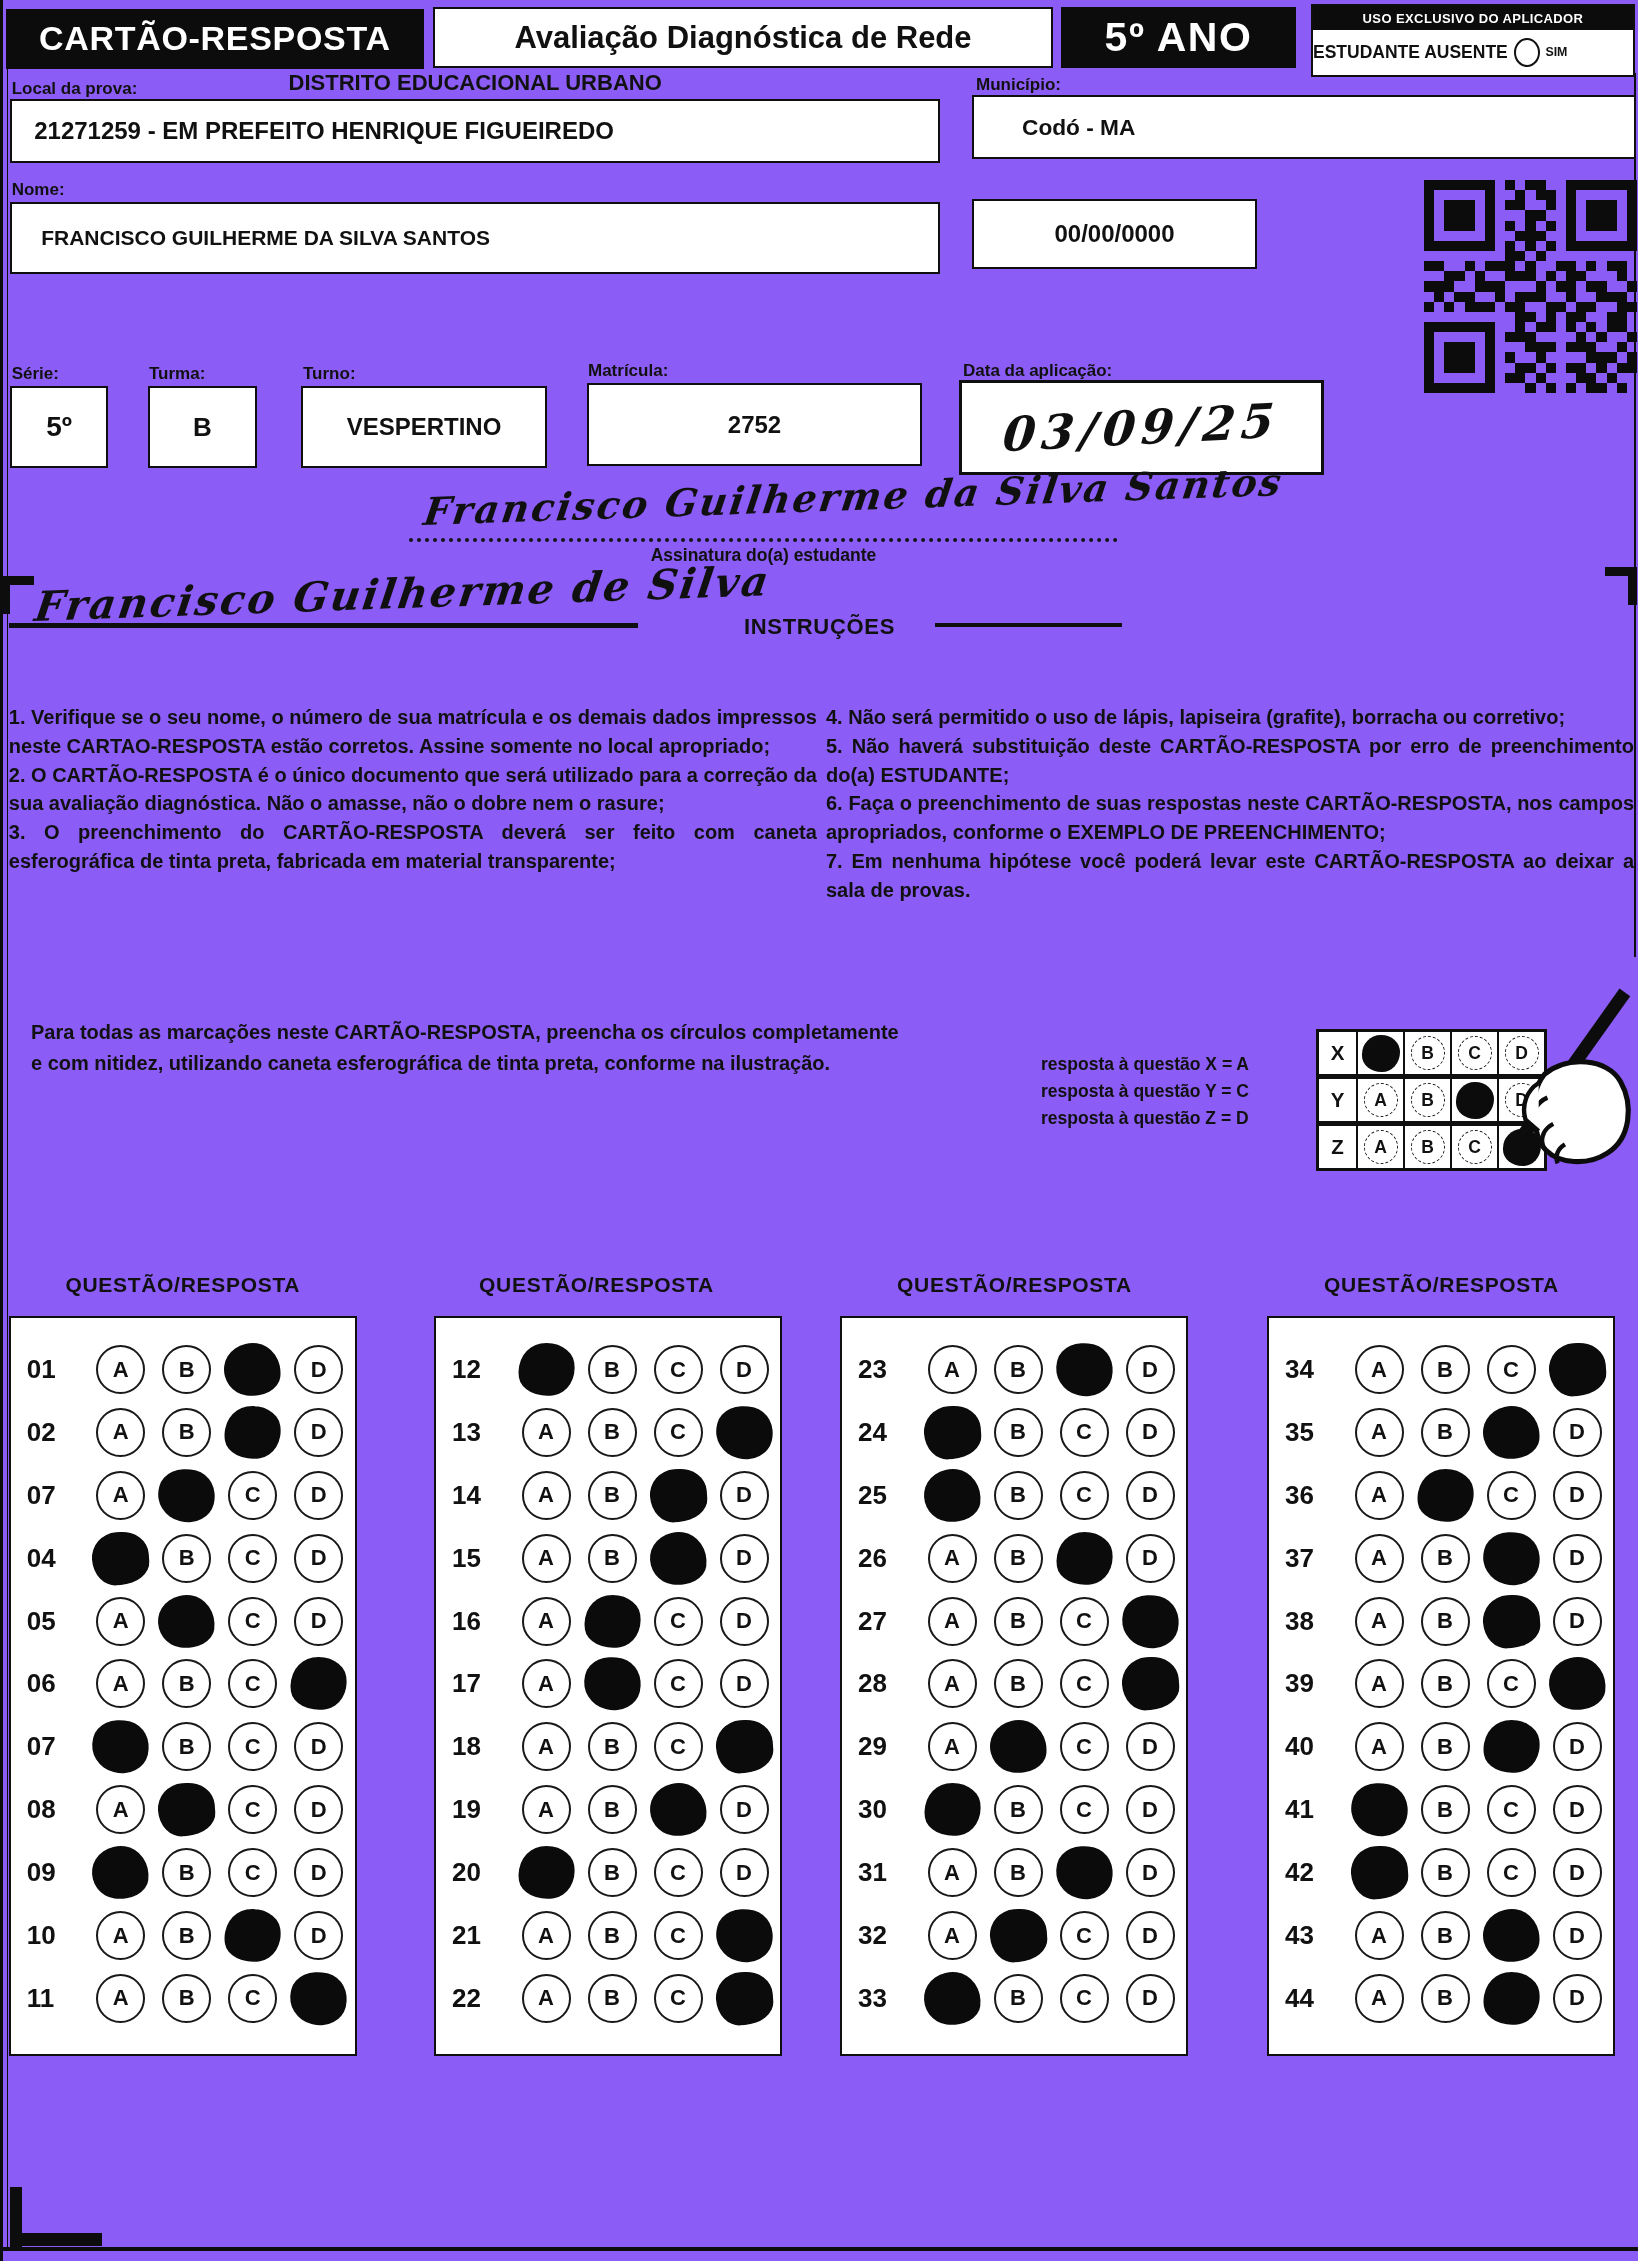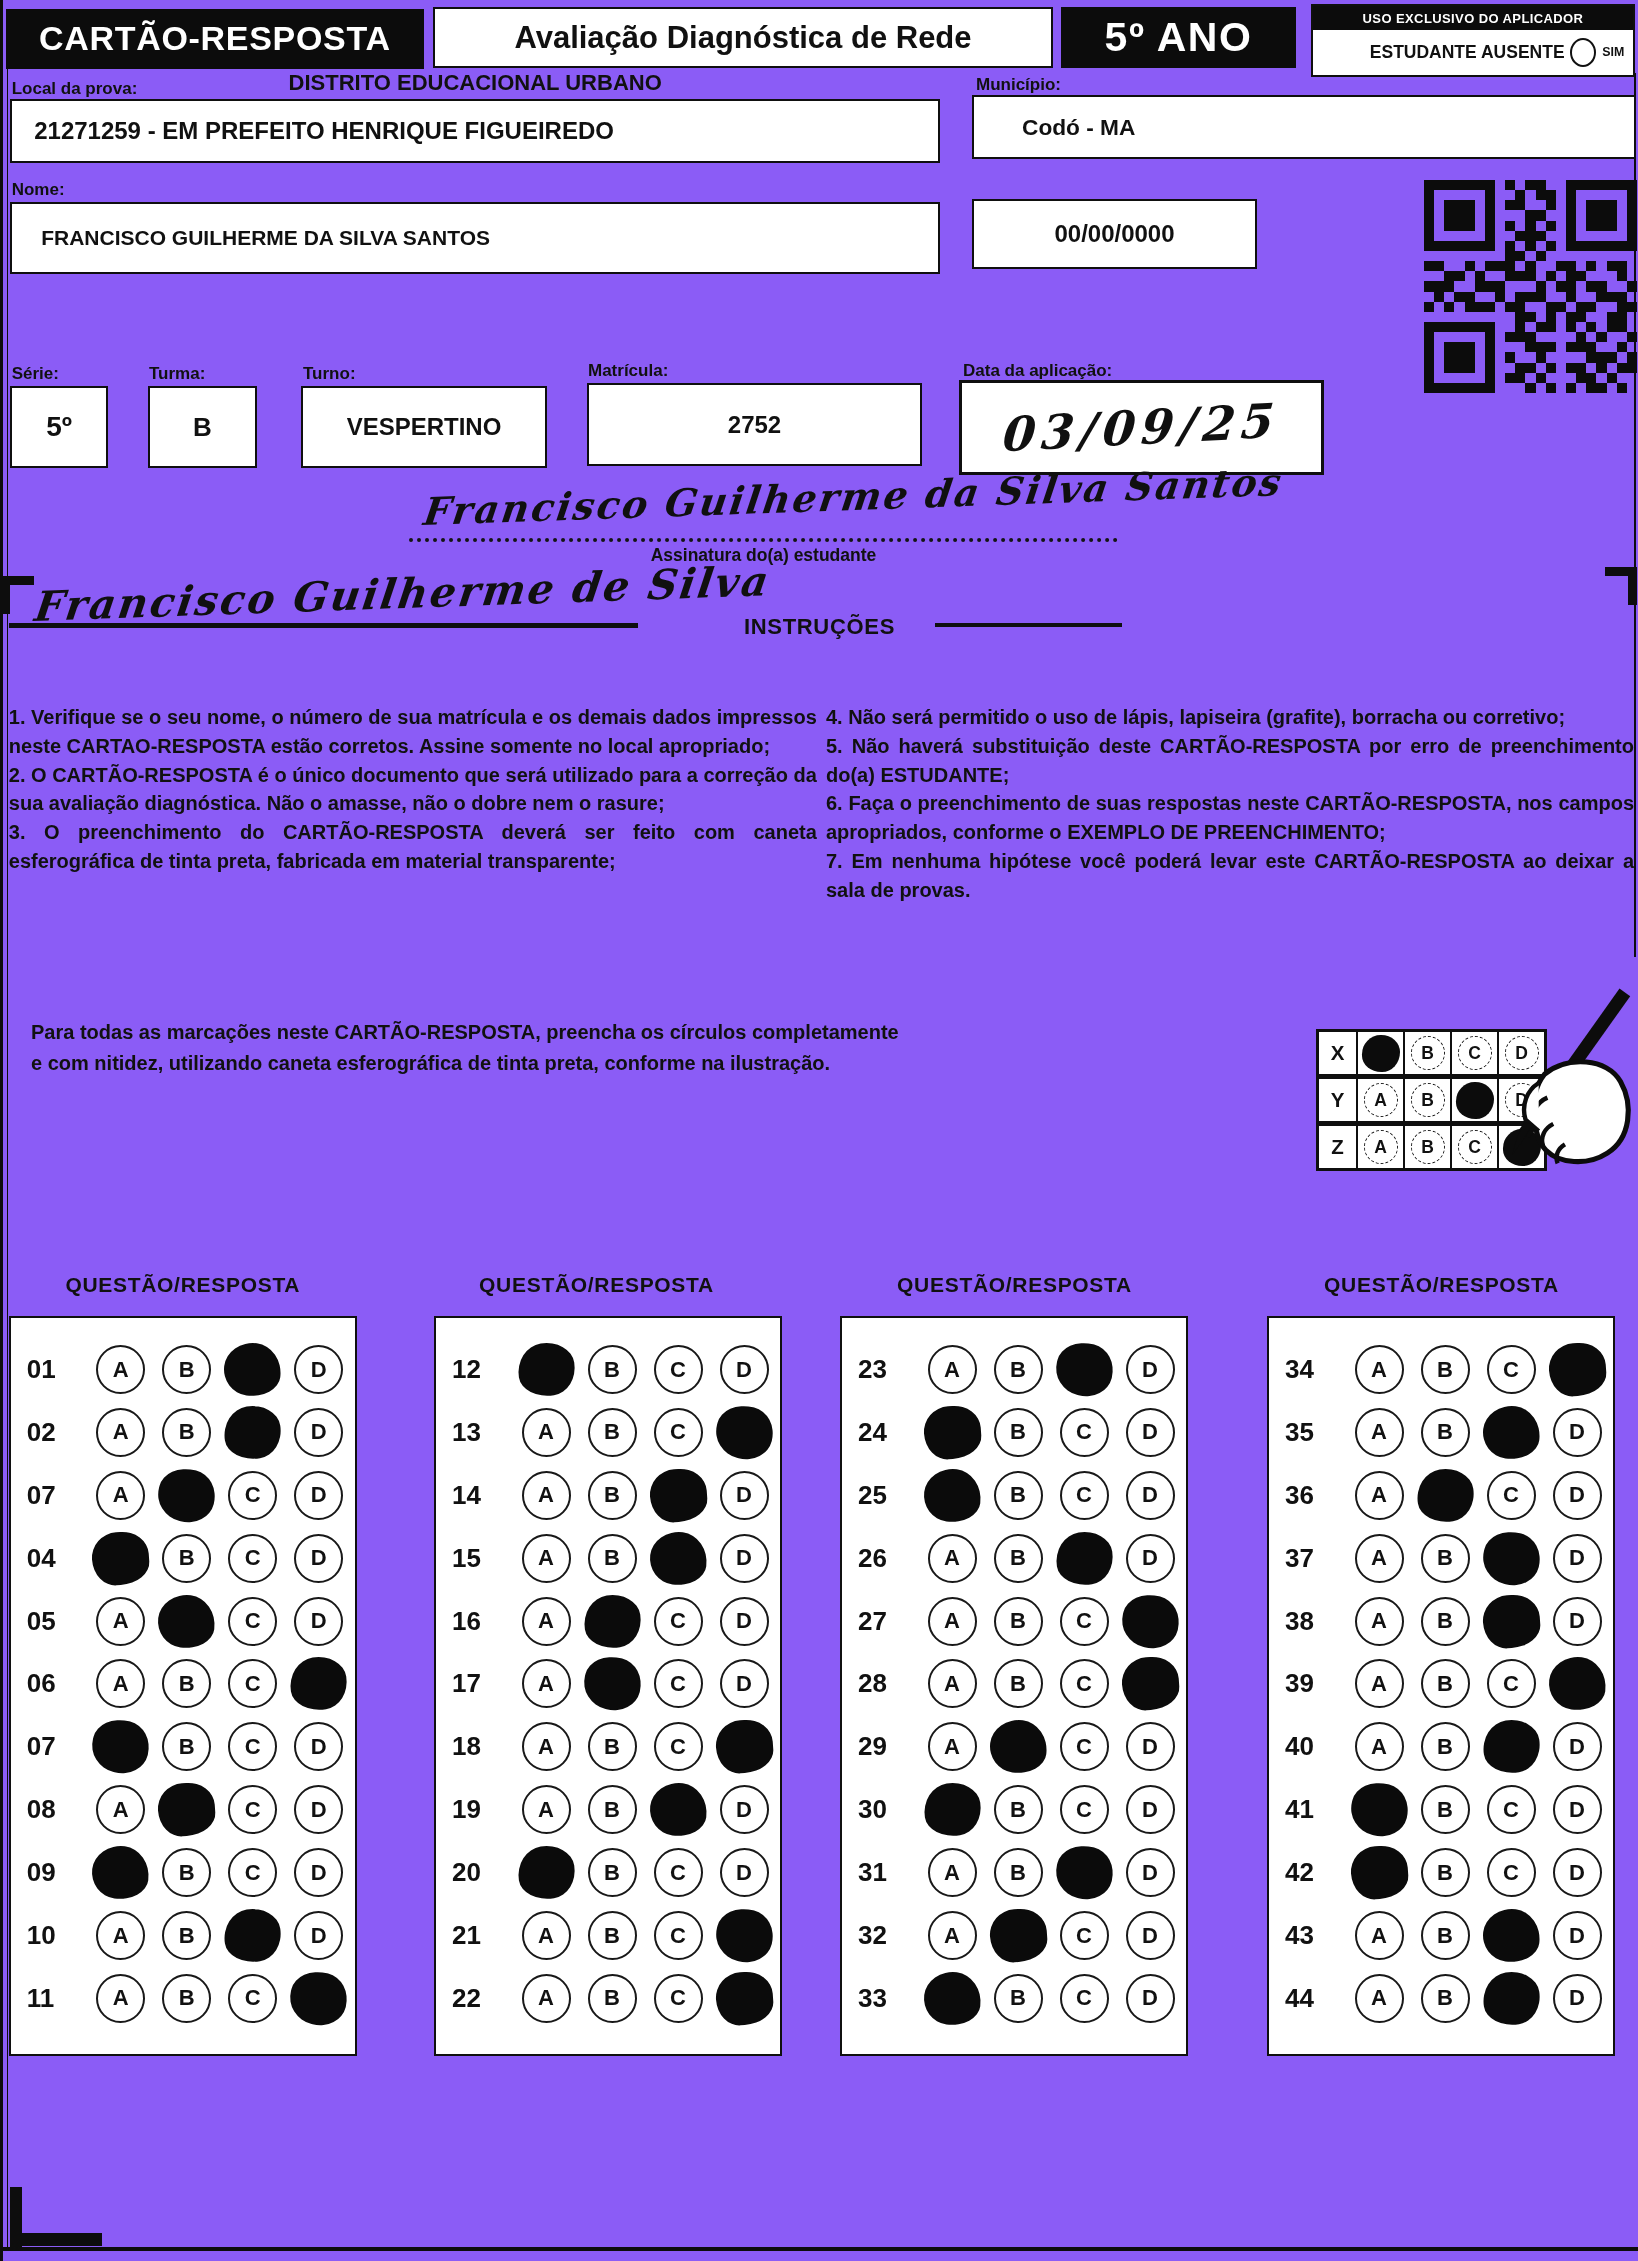--- a/index.html
+++ b/index.html
@@ -15,21 +15,21 @@
   .val { font-weight:bold; white-space:nowrap; }
   .center { display:flex; align-items:center; justify-content:center; }
   .vcenter { display:flex; align-items:center; }
 
   
   .hdr-title { left:5.8px; top:8.8px; width:418px; height:60px; font-size:34px; font-weight:bold; letter-spacing:0.7px; }
   .hdr-sub   { left:433px; top:7.3px; width:620px; height:61px; font-size:31px; font-weight:bold; }
   .hdr-grade { left:1061px; top:7.3px; width:235px; height:61px; font-size:41px; font-weight:bold; letter-spacing:1.5px; }
   .hdr-right { left:1311px; top:4.4px; width:324px; height:73px; border:2.2px solid #0f0f0f; background:#fff; box-sizing:border-box; }
   .hdr-strip { height:23.4px; font-size:13px; font-weight:bold; letter-spacing:0.4px; }
-  .absent-row { height:45px; display:flex; align-items:center; justify-content:center; gap:5.8px;padding-left:48px; }
+  .absent-row { height:45px; display:flex; align-items:center; gap:5.8px; }
   .absent-row .txt { font-size:17.5px; font-weight:bold; }
   .absent-circle { width:22px; height:25px; border:2.2px solid #111; border-radius:50%; }
   .absent-row .sim { font-size:12.4px; font-weight:bold; }
 
   
   .handw {
     font-family:"DejaVu Serif", serif; font-style:italic; font-weight:bold;
     white-space:nowrap; letter-spacing:2.2px; color:#101010;
   }
 
@@ -392,20 +392,25 @@
     </div>
   <div class="instr-col" style="left:826px;top:703px;">
       <p>4. Não será permitido o uso de lápis, lapiseira (grafite), borracha ou corretivo;</p>
       <p>5. Não haverá substituição deste CARTÃO-RESPOSTA por erro de preenchimento do(a) ESTUDANTE;</p>
       <p>6. Faça o preenchimento de suas respostas neste CARTÃO-RESPOSTA, nos campos apropriados, conforme o EXEMPLO DE PREENCHIMENTO;</p>
       <p>7. Em nenhuma hipótese você poderá levar este CARTÃO-RESPOSTA ao deixar a sala de provas.</p>
     </div>
 
   <div class="abs val" style="left:31px;top:1017px;width:870px;font-size:20px;line-height:1.55;white-space:normal;">Para todas as marcações neste CARTÃO-RESPOSTA, preencha os círculos completamente e com nitidez, utilizando caneta esferográfica de tinta preta, conforme na ilustração.</div>
 
+  <div class="abs" style="left:1041px;top:1051px;font-size:17.5px;font-weight:bold;line-height:1.55;">
+    <div>resposta à questão X = A</div>
+    <div>resposta à questão Y = C</div>
+    <div>resposta à questão Z = D</div>
+  </div>
 
   <div class="ex-grid" id="ex-grid">
       <div class="ex-row">
         <div class="ex-label">X</div>
         <div class="ex-cell">
           <div class="ex-blob"></div>
         </div>
         <div class="ex-cell">
           <div class="ex-bub">B</div>
         </div>

